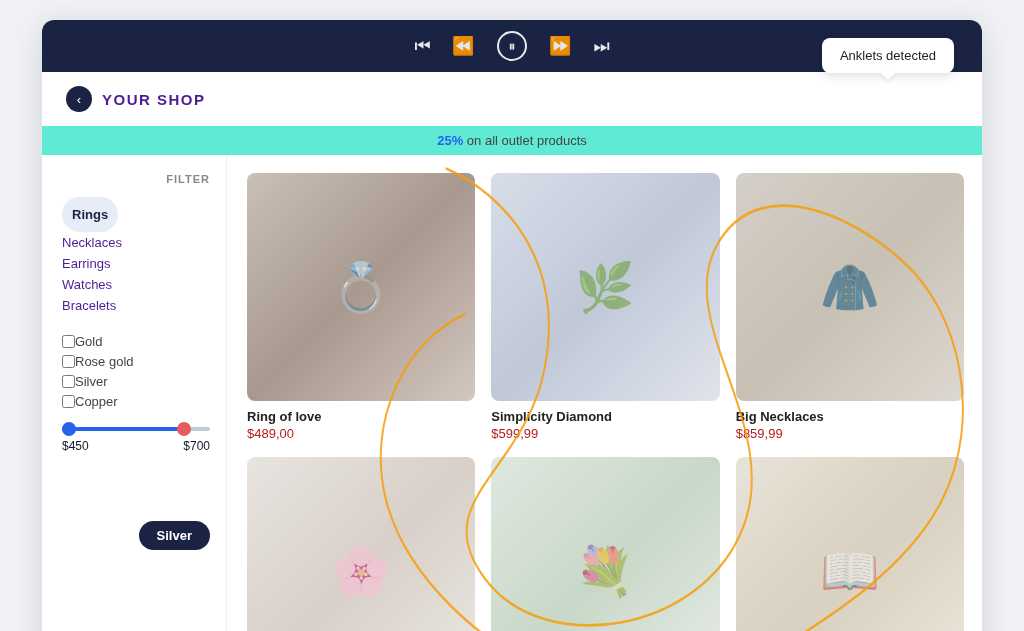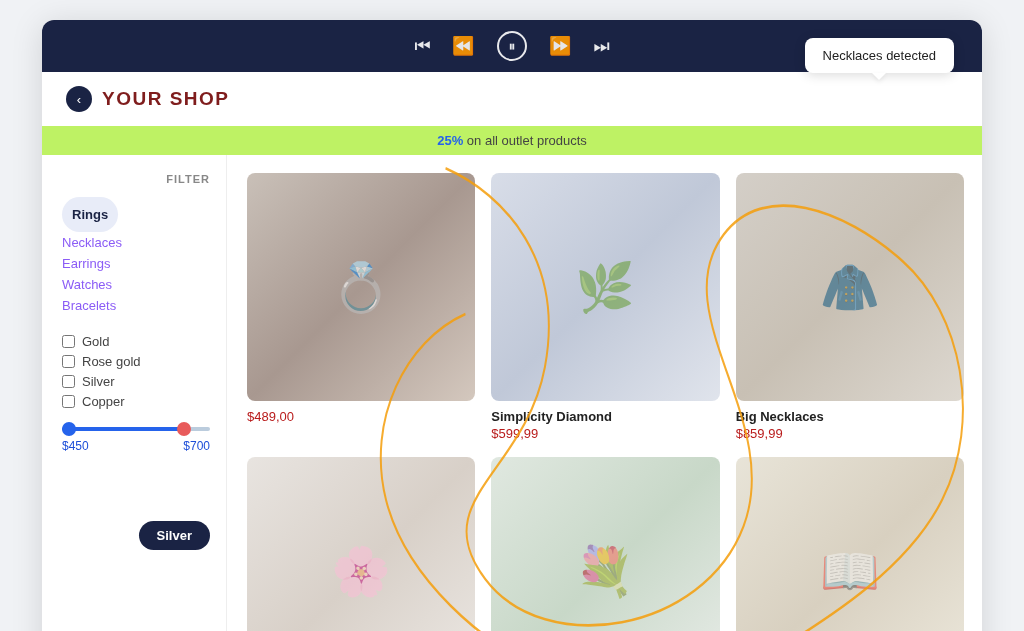--- a/index.html
+++ b/index.html
@@ -103,30 +103,30 @@
       height: 26px;
       background: #1a2344;
       border-radius: 50%;
       display: flex;
       align-items: center;
       justify-content: center;
       color: #fff;
       font-size: 13px;
     }
     .shop-title {
-      font-size: 19px;
+      font-size: 15px;
       font-weight: 700;
       letter-spacing: 1.5px;
-      color: #7f1d1d;
+      color: #4c1d95;
       text-transform: uppercase;
     }
 
     
     .promo-bar {
-      background: #bef264;
+      background: #5eead4;
       text-align: center;
       padding: 7px;
       font-size: 13px;
       color: #444;
     }
     .promo-bar a {
       color: #2563eb;
       font-weight: 600;
       text-decoration: none;
     }
@@ -156,56 +156,55 @@
       margin-bottom: 12px;
       text-transform: uppercase;
       text-align: right;
     }
     .category-list {
       list-style: none;
       margin-bottom: 18px;
     }
     .category-list li {
       font-size: 13px;
-      color: #8b5cf6;
+      color: #4c1d95;
       padding: 3px 0;
       cursor: pointer;
     }
     .category-list li.active {
       background: #e8ecf8;
       color: #1a2344;
       font-weight: 600;
       border-radius: 20px;
       padding: 10px 10px;
       display: inline-block;
     }
     .checkbox-group {
       margin-bottom: 18px;
     }
     .checkbox-item {
       display: flex;
       align-items: center;
-      gap: 7px;
       margin-bottom: 5px;
       font-size: 13px;
       color: #444;
     }
     .checkbox-item input[type="checkbox"] {
       width: 13px;
       height: 13px;
       accent-color: #1a2344;
     }
     .price-range-container {
       margin-bottom: 10px;
     }
     .price-range-label {
       display: flex;
       justify-content: space-between;
       font-size: 12px;
-      color: #1d4ed8;
+      color: #0f172a;
       margin-bottom: 16px;
     }
     .price-slider-track {
       width: 100%;
       height: 4px;
       background: #bcd;
       border-radius: 2px;
       position: relative;
       margin-top: 8px;
     }
@@ -328,21 +327,21 @@
       pointer-events: none;
       z-index: 10;
     }
   </style>
 </head>
 <body>
 
 <div class="outer-wrapper">
 
   <div class="friction-tooltip">
-    <span>Necklaces detected</span>
+    <span>Anklets detected</span>
   </div>
 
   <div class="top-bar">
     <div class="playback-controls">
       <button class="ctrl-btn">⏮</button>
       <button class="ctrl-btn">⏪</button>
       <button class="ctrl-btn pause">⏸</button>
       <button class="ctrl-btn">⏩</button>
       <button class="ctrl-btn">⏭</button>
     </div>
@@ -410,20 +409,21 @@
 
     </div>
 
     <div class="product-grid-area">
       <div class="product-grid">
 
         <div class="product-card">
           <div class="product-img img-ring-love">
             <span style="font-size:48px; opacity:0.6;">💍</span>
           </div>
+          <div class="product-name">Ring of love</div>
           <div class="product-price">$489,00</div>
         </div>
 
         <div class="product-card">
           <div class="product-img img-simplicity">
             <span style="font-size:48px; opacity:0.5;">🌿</span>
           </div>
           <div class="product-name">Simplicity Diamond</div>
           <div class="product-price">$599,99</div>
         </div>

